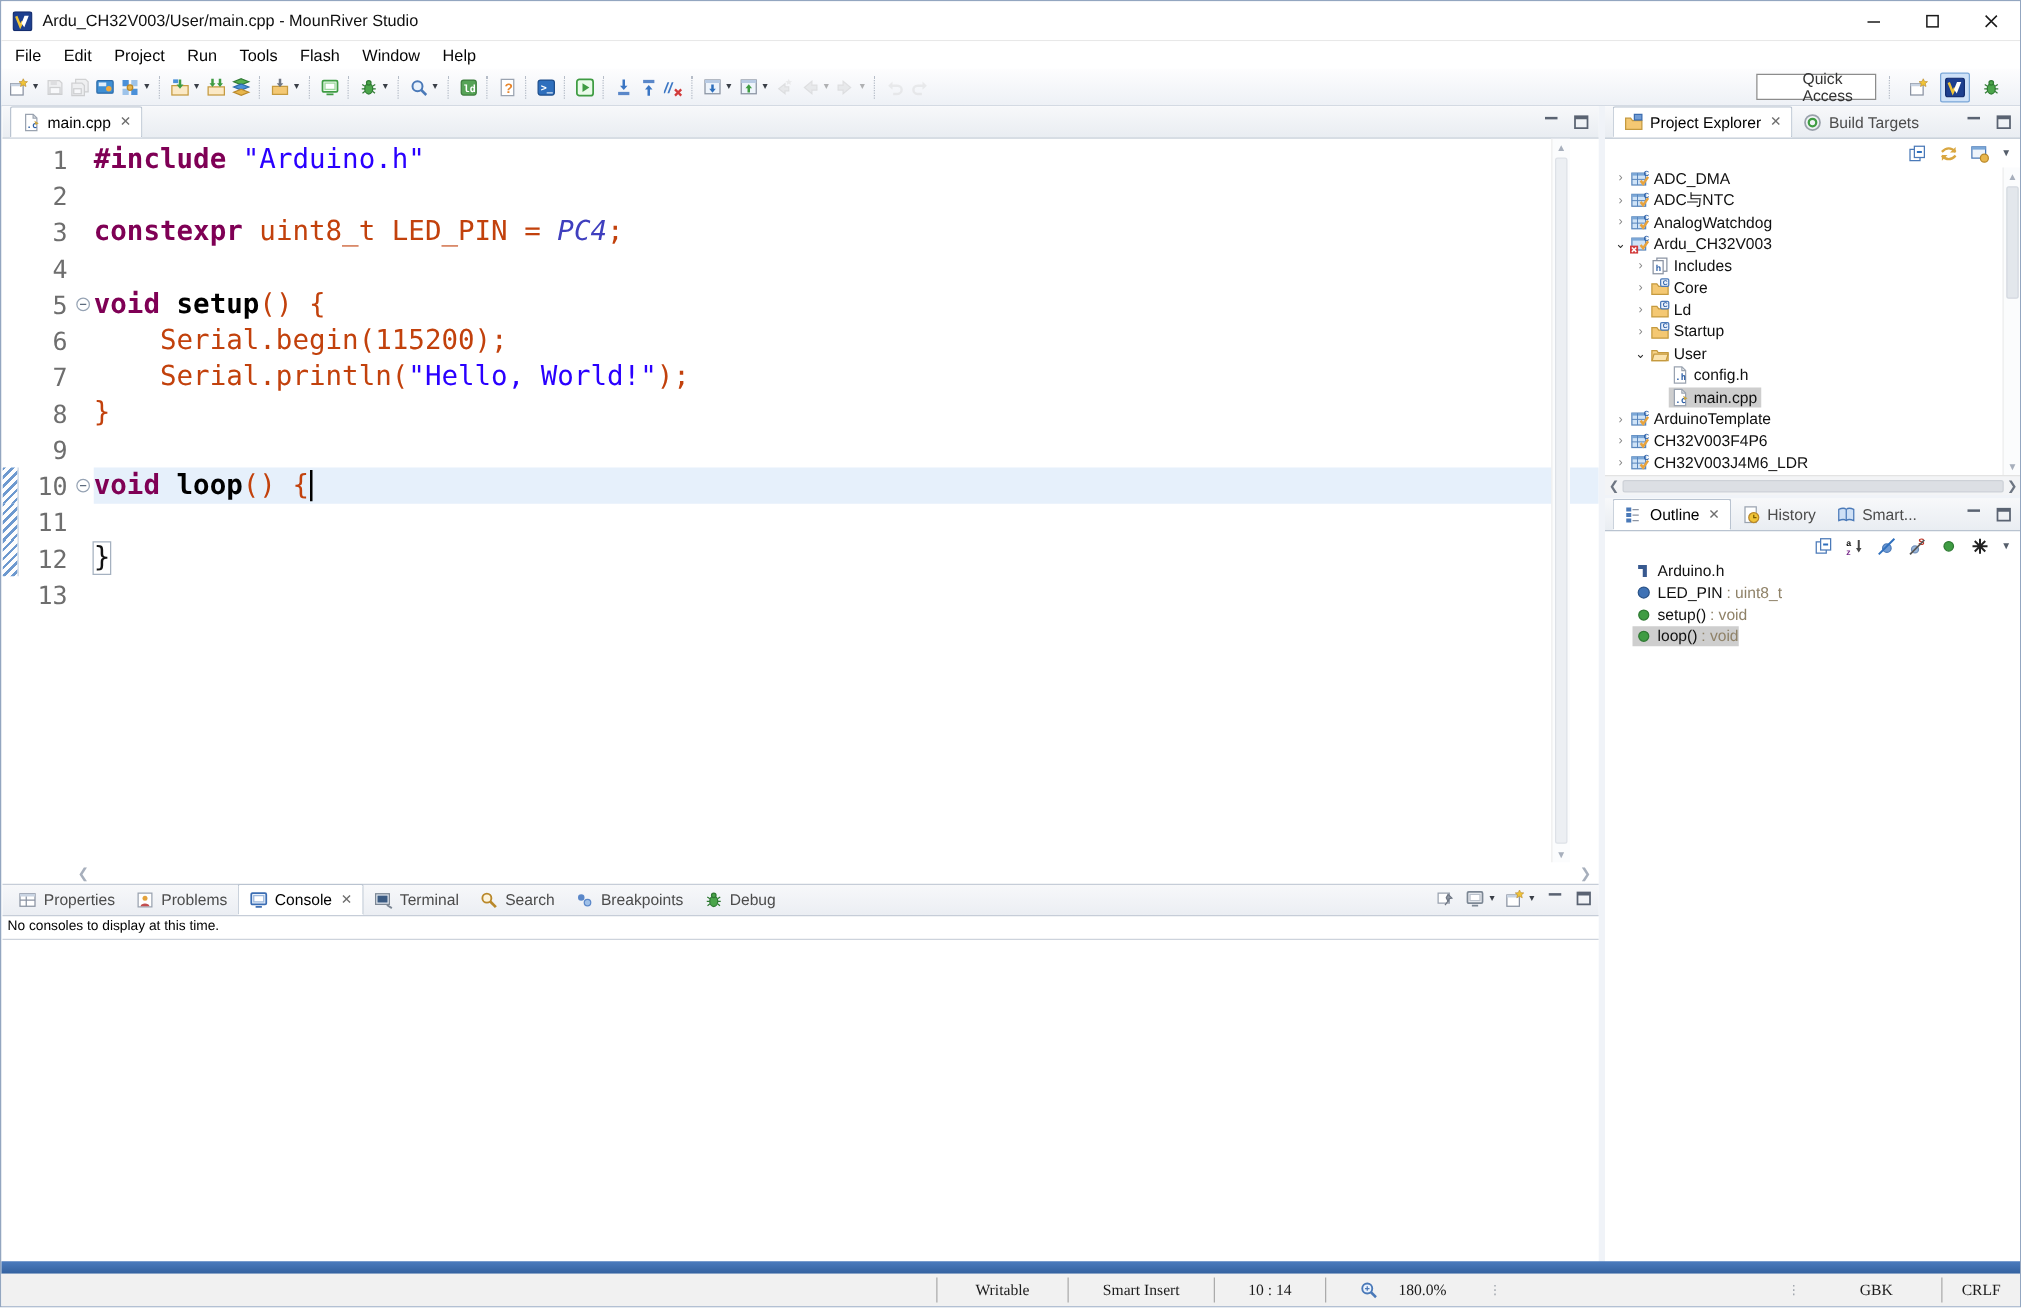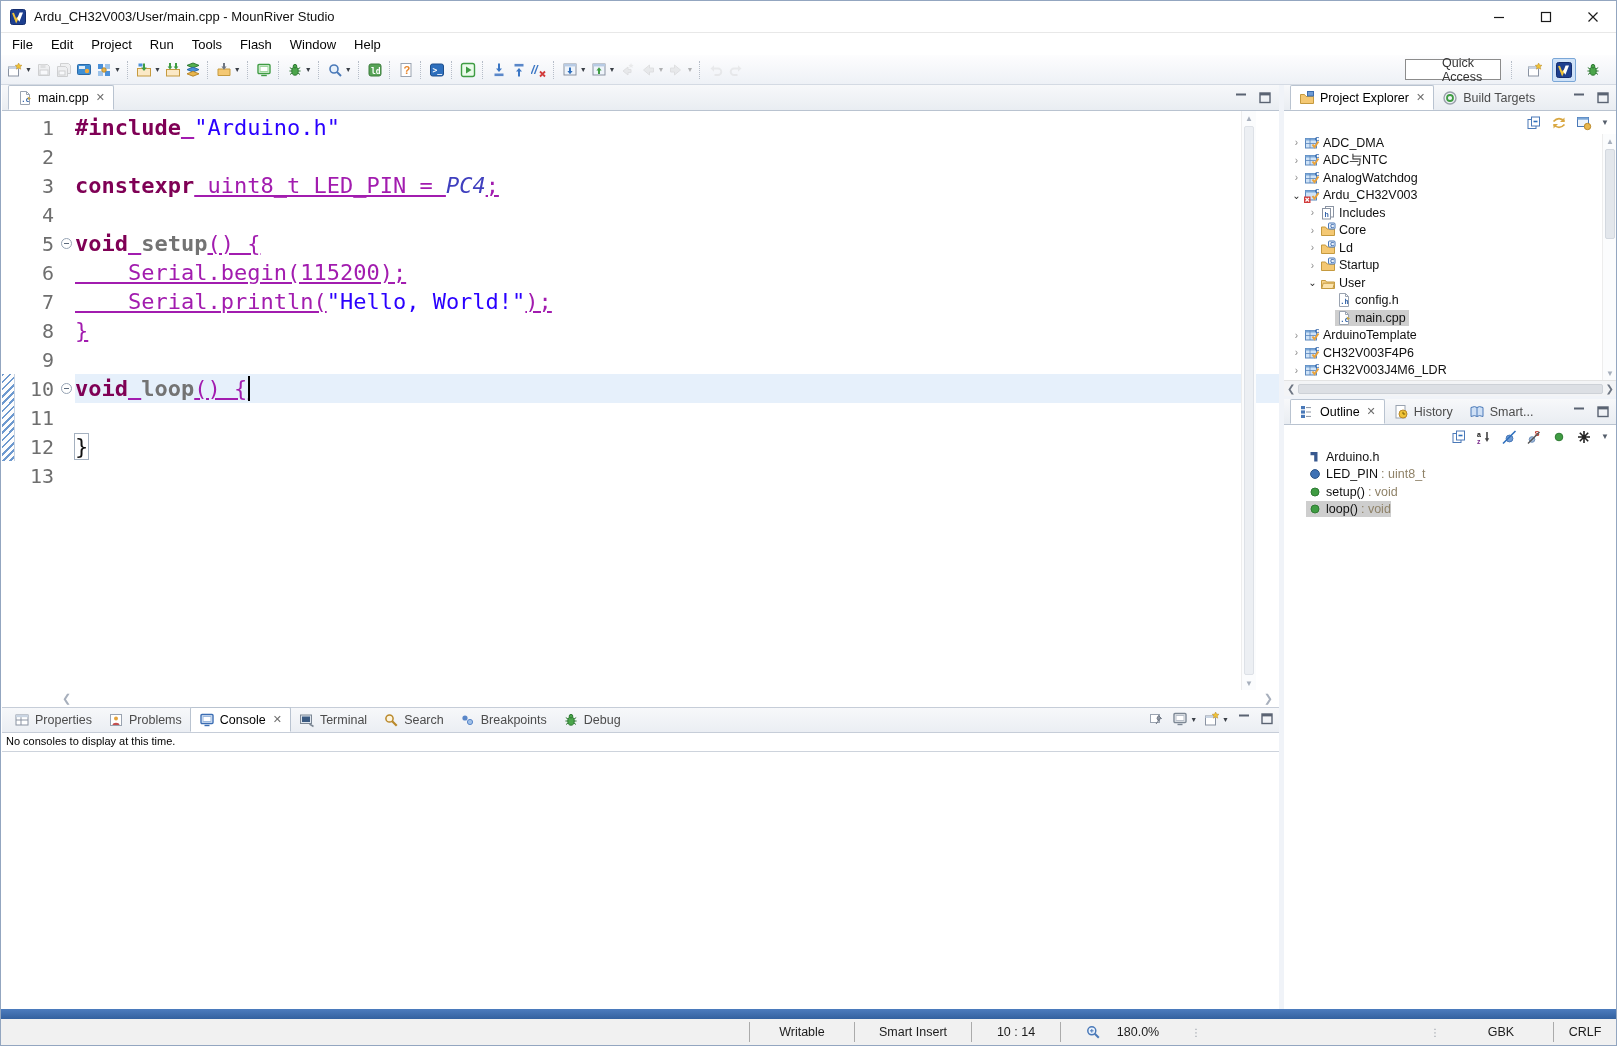--- a/index.html
+++ b/index.html
@@ -46,22 +46,22 @@
   .range-cell.hatch{background:repeating-linear-gradient(135deg,#6d99cf 0 2px,#fdfdfd 2px 5px);border-right:1px solid #c7d3e2;}
   .num{width:42px;text-align:right;color:#6e6e6e;font-size:20px;padding-right:3px;flex:none;}
   .fold{width:18px;flex:none;display:flex;align-items:center;justify-content:center;}
   .fold-circle{width:11px;height:11px;border:1px solid #96a3b4;border-radius:50%;background:#fff;position:relative;}
   .fold-circle::after{content:"";position:absolute;left:2px;right:2px;top:4px;height:1px;background:#5d6b7d;}
   .line-body{flex:1;white-space:pre;align-self:stretch;display:flex;align-items:center;padding-right:40px;}
   .line-body.current{background:#e6f0fb;}
   .tok-kw{color:#7f0055;font-weight:bold;}
   .tok-str{color:#2a00ff;}
   .tok-mac{color:#3f3fbe;font-style:italic;}
-  .tok-fn{color:#737373;font-weight:bold;}
-  .tok-pl{color:#a21caf;text-decoration:underline;}
+  .tok-fn{color:#000000;font-weight:bold;}
+  .tok-pl{color:#c2410c;}
   .tok-brk{color:#111;outline:1px solid #a5b1c0;}
   .cursor{display:inline-block;width:2px;height:25px;background:#000;margin-left:1px;}
 
   .editor-vscroll{position:absolute;top:26px;bottom:17px;right:23px;width:15px;background:#fbfcfd;border-left:1px solid #ededed;}
   .vs-arrow{position:absolute;left:0;right:0;height:14px;display:flex;align-items:center;justify-content:center;color:#a7afbc;font-size:8px;}
   .vs-up{top:0;} .vs-down{bottom:0;}
   .vs-thumb{position:absolute;left:2px;right:2px;top:15px;bottom:15px;background:#eceff3;border:1px solid #dde1e7;border-radius:2px;}
   .editor-hscroll{position:absolute;left:0;right:0;bottom:0;height:17px;background:#fff;display:flex;align-items:center;justify-content:space-between;padding:0 6px 0 60px;color:#a7afbc;font-size:11px;}
 
   
@@ -87,21 +87,21 @@
   .t-label{padding:0 3px;white-space:nowrap;}
   .t-sel{background:#cecece;}
   .suffix{color:#8f8268;}
   .pe-vscroll{position:absolute;top:49px;right:0;width:15px;height:246px;background:#fbfcfd;border-left:1px solid #ededed;}
   .pe-vs-thumb{position:absolute;left:2px;right:2px;top:15px;height:90px;background:#e3e7ec;border:1px solid #d3d8df;border-radius:2px;}
   .pe-hscroll{position:absolute;left:0;right:0;bottom:0;height:16px;background:#f3f4f6;border-top:1px solid #e3e3e3;display:flex;align-items:center;justify-content:space-between;padding:0 3px;color:#6e7683;font-size:10px;}
   .pe-hs-thumb{flex:1;height:10px;margin:0 3px;background:#dcdfe4;border:1px solid #cdd1d7;border-radius:2px;}
 
   
   .blue-strip{position:absolute;left:0;right:0;bottom:26px;height:10px;background:linear-gradient(#4c7cbe,#33619f);}
-  .statusbar{position:absolute;left:0;right:0;bottom:0;height:26px;background:#f1f1f1;display:flex;align-items:center;font-size:12.5px;color:#1c1c1c;}
+  .statusbar{position:absolute;left:0;right:0;bottom:0;height:26px;background:#f1f1f1;display:flex;align-items:center;font-size:12.5px;color:#1c1c1c;font-family:Liberation Serif, serif;}
   .sb-sep{width:1px;height:20px;background:#ababab;flex:none;}
   .sb-cell{display:flex;align-items:center;justify-content:center;gap:5px;padding:0 10px;flex:none;}
   .sb-handle{color:#9aa0a8;font-size:10px;letter-spacing:1px;padding:0 8px;}
   .sb-spacer-left{width:748px;flex:none;}
   .sb-flex{flex:1;}
 </style>
 </head>
 <body>
 
 <div class="window">

